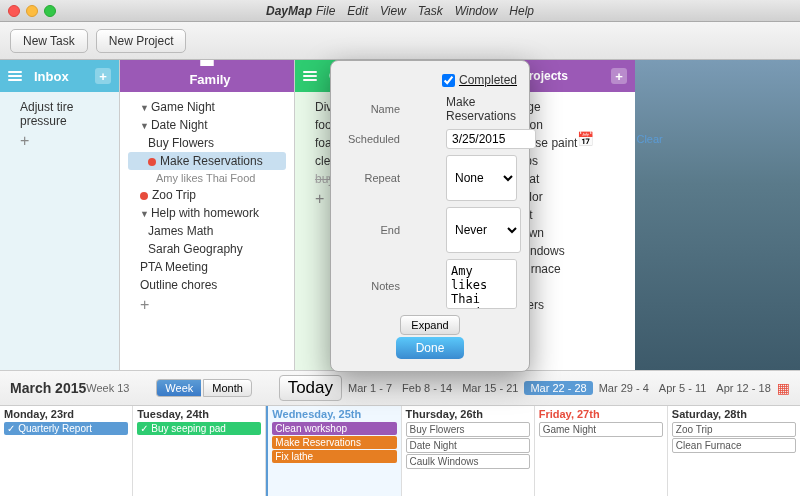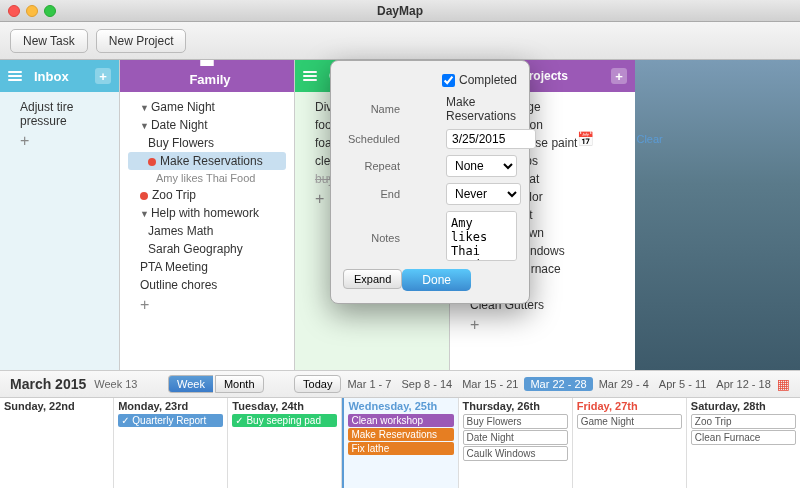--- a/index.html
+++ b/index.html
@@ -13,21 +13,21 @@
       align-items: center;
       padding: 0 8px;
       border-bottom: 1px solid #aaa;
       position: relative;
     }
     .title-bar-dots { display: flex; gap: 6px; }
     .dot { width: 12px; height: 12px; border-radius: 50%; }
     .dot-red { background: #fc5753; border: 1px solid #e0443e; }
     .dot-yellow { background: #fdbc40; border: 1px solid #e0a030; }
     .dot-green { background: #33c748; border: 1px solid #27aa35; }
-    .title-bar-center { position: absolute; left: 50%; transform: translateX(-50%); font-size: 12px; font-weight: 600; color: #444; display: flex; gap: 4px; }
+    .title-bar-center { position: absolute; left: 50%; transform: translateX(-50%); font-size: 12px; font-weight: 600; color: #444; display: flex; gap: 4px; font-style: italic; }
     .title-bar-right { margin-left: auto; display: flex; align-items: center; gap: 8px; font-size: 11px; color: #555; }
     .search-box { background: #fff; border: 1px solid #ccc; border-radius: 10px; padding: 1px 8px; width: 120px; font-size: 11px; color: #999; }
 
     
     .toolbar {
       height: 38px;
       background: linear-gradient(to bottom, #f5f5f5, #e5e5e5);
       border-bottom: 1px solid #bbb;
       display: flex;
       align-items: center;
@@ -80,37 +80,37 @@
       left: 330px;
       width: 200px;
       background: #f0f0f0;
       border: 1px solid #aaa;
       border-radius: 8px;
       box-shadow: 0 10px 30px rgba(0,0,0,0.4);
       z-index: 20;
       padding: 12px;
       font-size: 12px;
     }
-    .modal-header { display: flex; justify-content: flex-end; margin-bottom: 8px; }
+    .modal-header { display: flex; justify-content: flex-end; margin-bottom: 8px; text-decoration: underline; }
     .completed-cb { display: flex; align-items: center; gap: 4px; font-size: 12px; color: #333; }
     .modal-row { display: flex; align-items: center; margin-bottom: 6px; gap: 38px; }
     .modal-label { width: 65px; color: #666; font-size: 11px; text-align: right; padding-right: 8px; flex-shrink: 0; }
     .modal-value { flex: 1; font-size: 12px; color: #333; }
     .modal-input {
       border: 1px solid #ccc;
       border-radius: 3px;
       padding: 2px 5px;
       font-size: 12px;
       background: #fff;
       width: 90px;
     }
     .modal-select {
       border: 1px solid #ccc;
       border-radius: 3px;
-      padding: 2px 4px;
+      padding: 14px 4px;
       font-size: 12px;
       background: #fff;
       width: 80px;
     }
     .modal-textarea {
       border: 1px solid #ccc;
       border-radius: 3px;
       padding: 4px;
       font-size: 12px;
       background: #fff;
@@ -150,21 +150,21 @@
       align-items: center;
       justify-content: space-between;
     }
     .cal-title { font-size: 14px; font-weight: 600; color: #333; }
     .cal-week-label { font-size: 11px; color: #666; }
     .today-btn {
       background: linear-gradient(to bottom, #fff, #e5e5e5);
       border: 1px solid #bbb;
       border-radius: 4px;
       padding: 2px 8px;
-      font-size: 11px;
+      font-size: 17px;
       cursor: pointer;
     }
     .cal-range-btn {
       background: transparent;
       border: none;
       font-size: 11px;
       color: #555;
       cursor: pointer;
       padding: 1px 4px;
     }
@@ -211,20 +211,28 @@
 <div class="app-container">
 
   <div class="title-bar">
     <div class="title-bar-dots">
       <div class="dot dot-red"></div>
       <div class="dot dot-yellow"></div>
       <div class="dot dot-green"></div>
     </div>
     <div class="title-bar-center">
       <span class="title-app">DayMap</span>
+      <div class="menu-items">
+        <span class="menu-item">File</span>
+        <span class="menu-item">Edit</span>
+        <span class="menu-item">View</span>
+        <span class="menu-item">Task</span>
+        <span class="menu-item">Window</span>
+        <span class="menu-item">Help</span>
+      </div>
     </div>
   </div>
 
   <div class="toolbar">
     <button class="toolbar-btn">New Task</button>
     <button class="toolbar-btn">New Project</button>
   </div>
 
   <div style="display:flex; flex-direction:column; height: calc(500px - 22px - 38px);">
 
@@ -317,47 +325,44 @@
           <div class="task-item">Clean Gutters</div>
           <div class="plus-btn">+</div>
         </div>
       </div>
 
       <div style="flex:1; background: linear-gradient(to bottom, #7a9bb5 0%, #5a7a8a 40%, #3d5a6a 100%);"></div>
     </div>
 
     <div class="calendar-section">
       <div class="cal-header">
-        <div style="display:flex; align-items:center; gap:8px;text-align:center;">
+        <div style="display:flex; align-items:center; gap:0;text-align:center;">
           <span class="cal-title">March 2015</span>
           <span class="cal-week-label">Week 13</span>
         </div>
         <div style="display:flex; align-items:center; gap:6px;">
           <div class="week-month-btns">
             <button class="wm-btn active">Week</button>
             <button class="wm-btn">Month</button>
           </div>
         </div>
         <div class="range-nav">
           <button class="today-btn">Today</button>
           <button class="cal-range-btn">Mar 1 - 7</button>
-          <button class="cal-range-btn">Sep 8 - 14</button>
+          <button class="cal-range-btn">Feb 8 - 14</button>
           <button class="cal-range-btn">Mar 15 - 21</button>
           <button class="cal-range-btn active">Mar 22 - 28</button>
           <button class="cal-range-btn">Mar 29 - 4</button>
           <button class="cal-range-btn">Apr 5 - 11</button>
           <button class="cal-range-btn">Apr 12 - 18</button>
           <span class="cal-icon-right">▦</span>
         </div>
       </div>
       <div class="cal-days">
 
-        <div class="cal-day">
-          <div class="cal-day-header">Sunday, 22nd</div>
-        </div>
 
         <div class="cal-day">
           <div class="cal-day-header">Monday, 23rd</div>
           <div class="cal-event ev-blue">✓ Quarterly Report</div>
         </div>
 
         <div class="cal-day">
           <div class="cal-day-header">Tuesday, 24th</div>
           <div class="cal-event ev-green">✓ Buy seeping pad</div>
         </div>
@@ -425,18 +430,18 @@
         <option>Never</option>
         <option>On Date</option>
       </select>
     </div>
 
     <div class="modal-row" style="align-items:center;">
       <span class="modal-label" style="margin-top:4px;">Notes</span>
       <textarea class="modal-textarea" style="">Amy likes Thai Food</textarea>
     </div>
 
-    <div style="display:flex; justify-content:flex-start; align-items:center; margin-top:4px;">
+    <div style="display:flex; justify-content:flex-end; align-items:center; margin-top:4px;flex-direction:column;">
       <button class="modal-btn-expand">Expand</button>
       <button class="modal-btn-done">Done</button>
     </div>
   </div>
 </div>
 
 </body></html>

